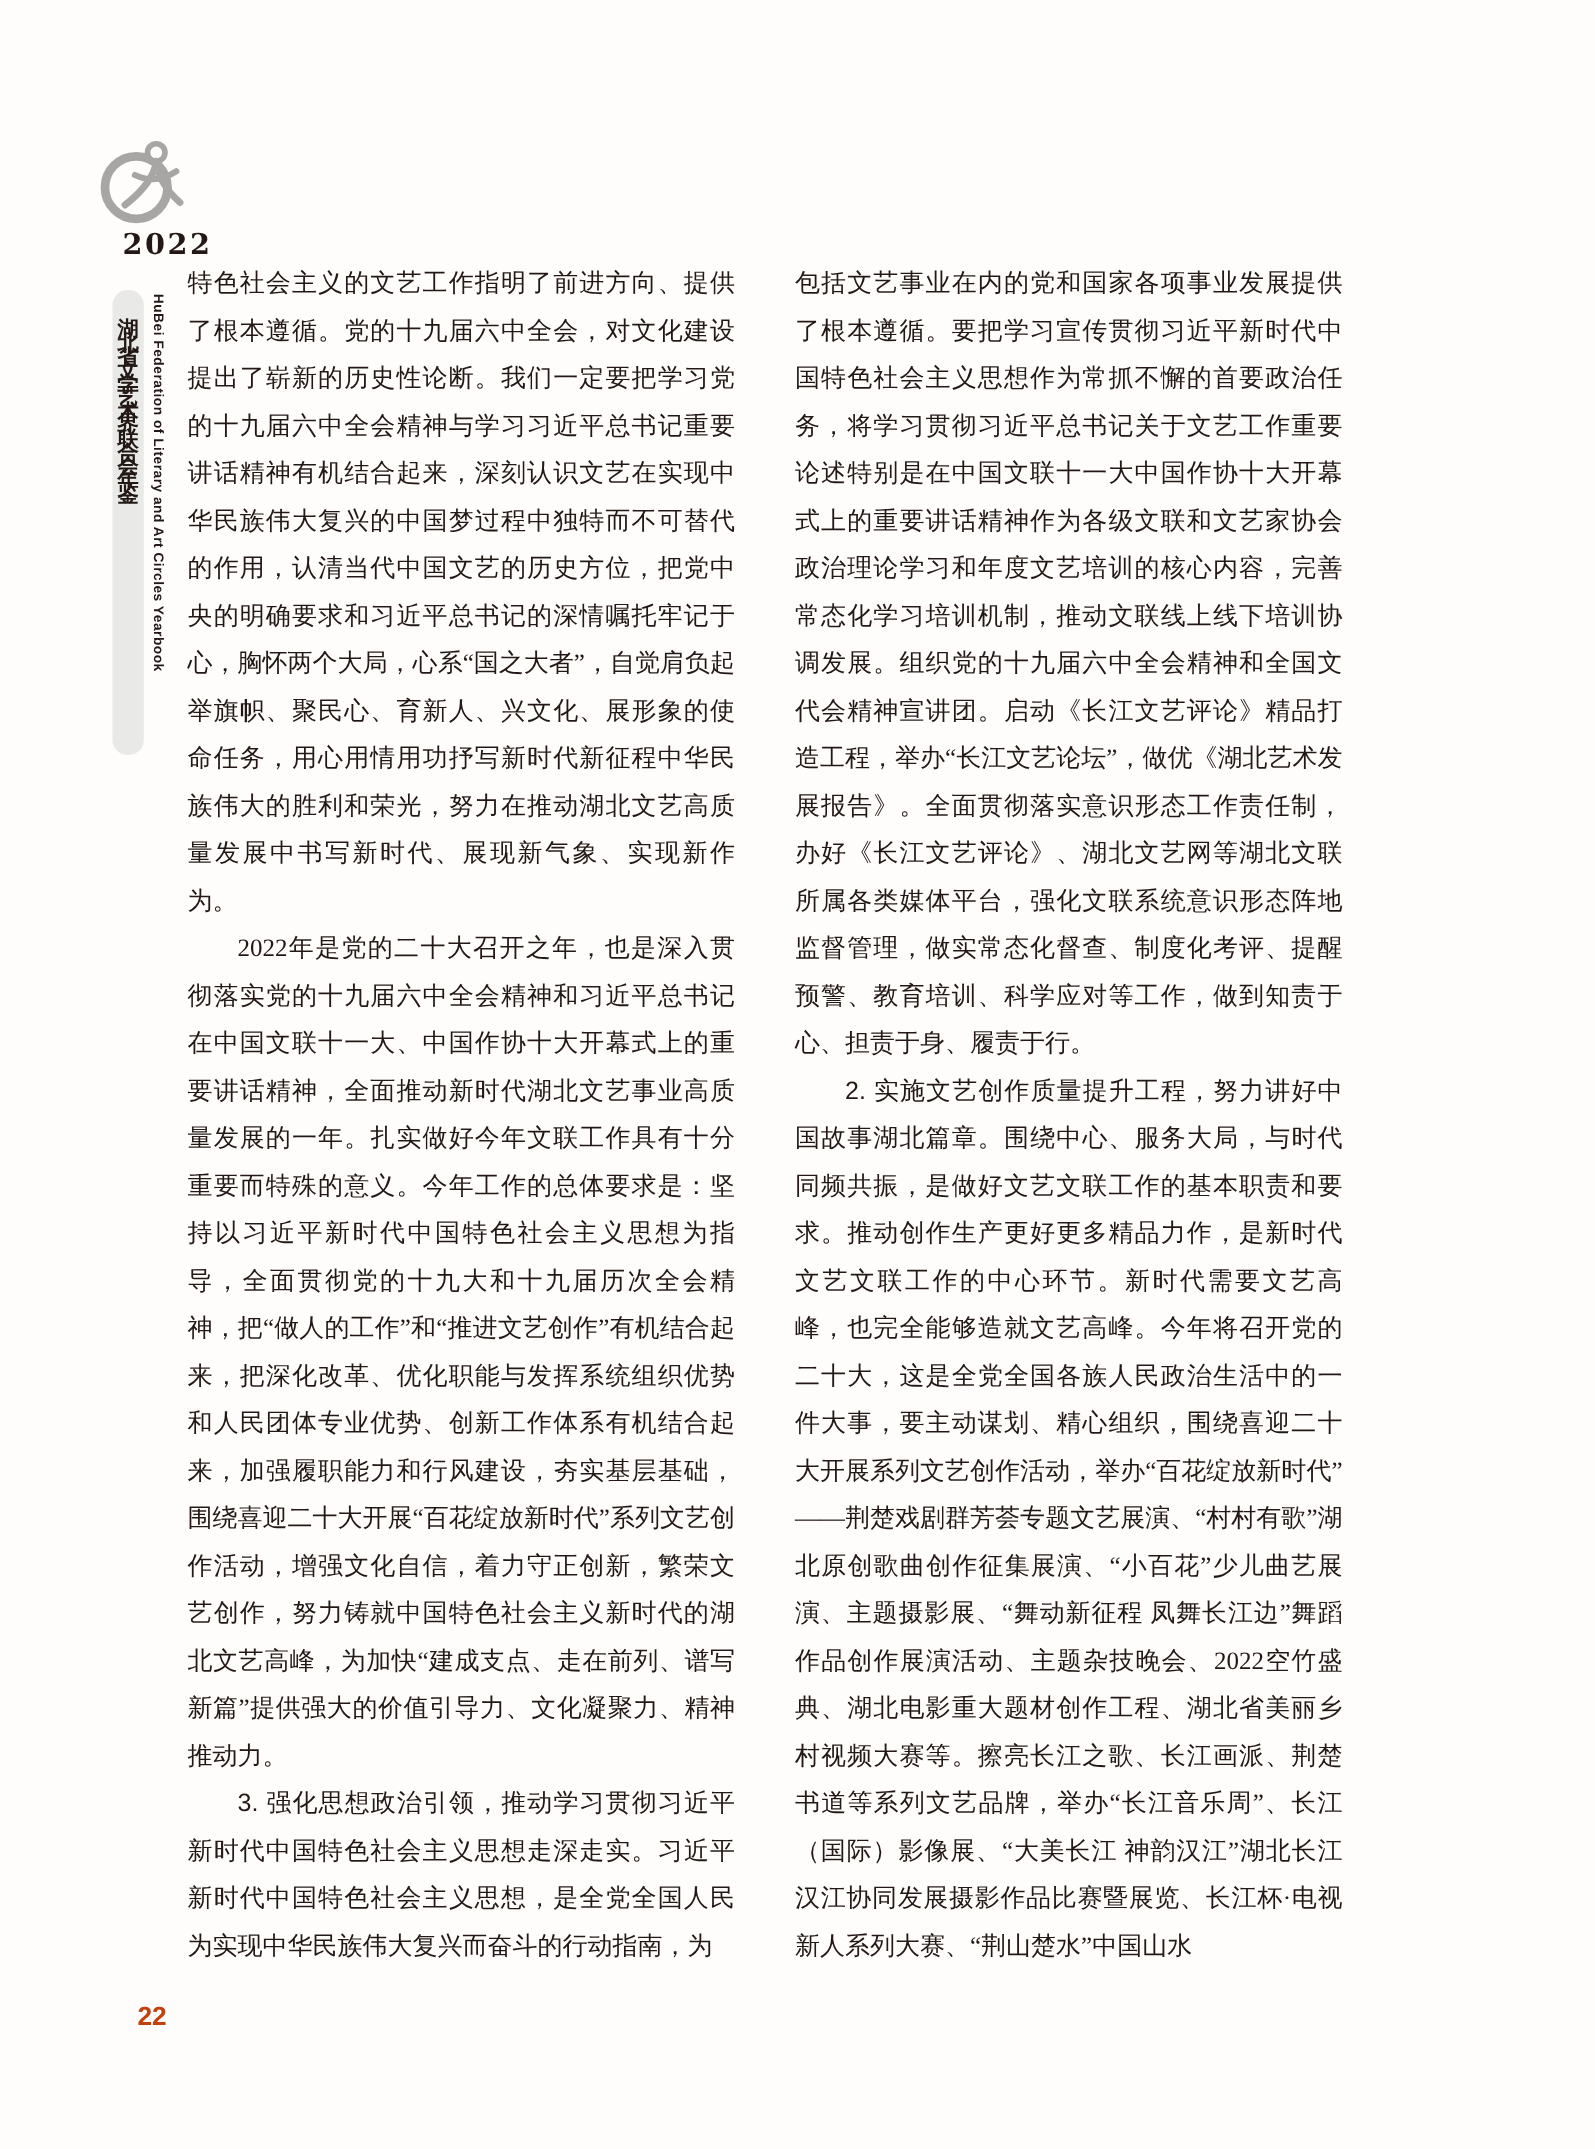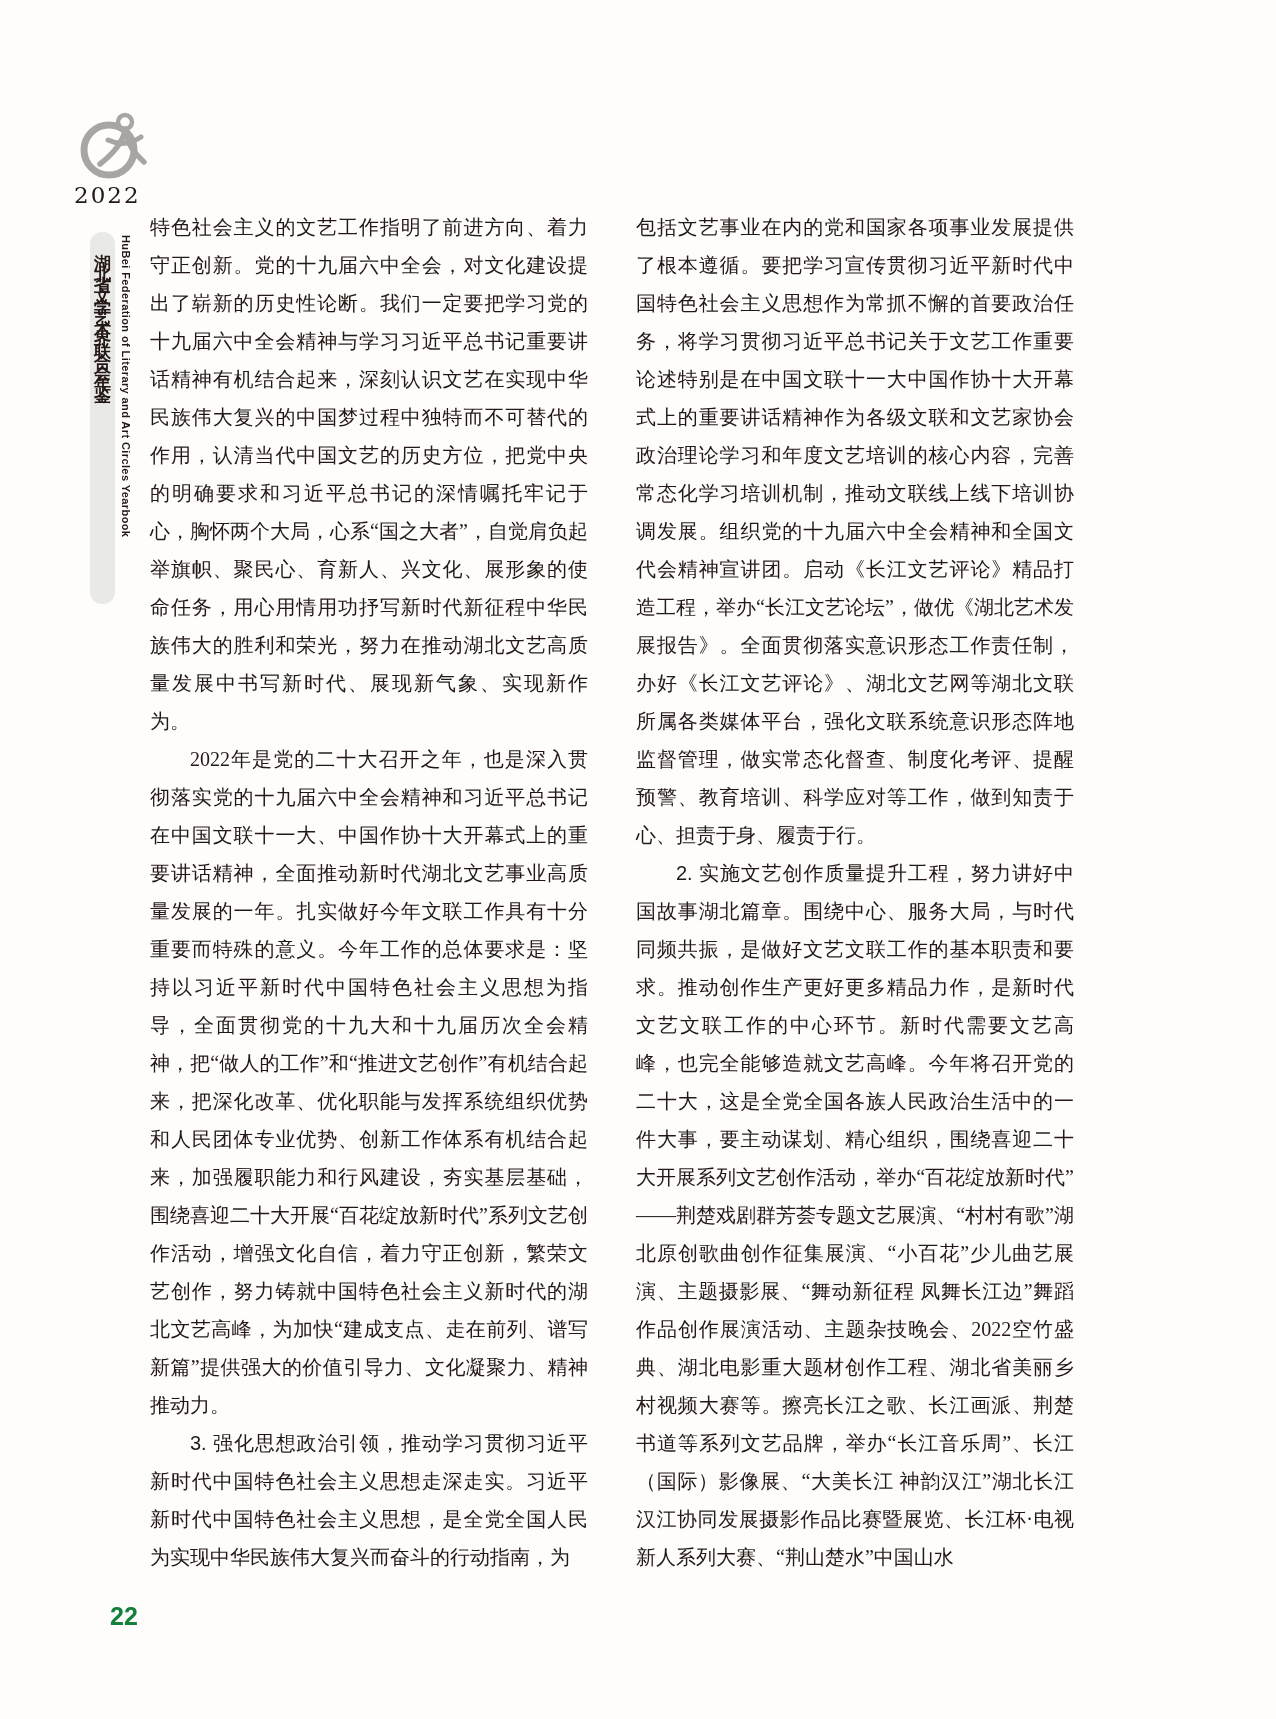--- a/index.html
+++ b/index.html
@@ -6,23 +6,23 @@
   .page{
     position:relative;
     width:1276px;height:1719px;
     background:#fefdfb;
     overflow:hidden;
     color:#231815;
   }
   
   .logo-wrap{position:absolute;left:80px;top:110px;width:68px;height:80px;}
   .year{
-    position:absolute;left:74px;top:182px;
+    position:absolute;left:98px;top:182px;
     font-family:"DejaVu Serif","Liberation Serif",serif;
-    font-weight:normal;font-size:23px;letter-spacing:2px;color:#231815;
+    font-weight:bold;font-size:23px;letter-spacing:2px;color:#231815;
   }
   
   .side-cn{
     position:absolute;left:90px;top:232px;
     width:25px;height:372px;
     background:#e9e9e8;border-radius:12px;
     writing-mode:vertical-rl;text-orientation:upright;
     font-family:"Liberation Sans",sans-serif;font-weight:bold;
     font-size:17px;letter-spacing:11px;color:#231815;
     display:flex;align-items:center;justify-content:flex-start;
@@ -47,21 +47,21 @@
   .para{margin:0;}
   .indent{text-indent:2em;}
   .seg-bold{
     font-family:"Liberation Sans","DejaVu Sans",sans-serif;
     font-weight:normal;
   }
   
   .page-number{
     position:absolute;left:110px;top:1602px;
     font-family:"Liberation Sans",sans-serif;font-weight:bold;
-    font-size:25px;color:#15803d;
+    font-size:21px;color:#c2410c;
   }
 </style>
 </head>
 <body>
 
 <div class="page">
 
   <div class="logo-wrap">
     <svg width="68" height="80" viewBox="0 0 68 80" xmlns="http://www.w3.org/2000/svg">
       <g fill="none" stroke="#a7a6a4" stroke-linecap="round">
@@ -72,21 +72,21 @@
         <path d="M28 30 Q45 38 61 27" stroke-width="5"></path>
       </g>
     </svg>
   </div>
   <div class="year">2022</div>
 
   <div class="side-cn">湖北省文学艺术界联合会年鉴</div>
   <div class="side-en">HuBei Federation of Literary and Art Circles Yearbook</div>
 
   <div class="col col-left">
-    <p class="para"><span>特色社会主义的文艺工作指明了前进方向、着力守正创新。党的十九届六中全会，对文化建设提出了崭新的历史性论断。我们一定要把学习党的十九届六中全会精神与学习习近平总书记重要讲话精神有机结合起来，深刻认识文艺在实现中华民族伟大复兴的中国梦过程中独特而不可替代的作用，认清当代中国文艺的历史方位，把党中央的明确要求和习近平总书记的深情嘱托牢记于心，胸怀两个大局，心系“国之大者”，自觉肩负起举旗帜、聚民心、育新人、兴文化、展形象的使命任务，用心用情用功抒写新时代新征程中华民族伟大的胜利和荣光，努力在推动湖北文艺高质量发展中书写新时代、展现新气象、实现新作为。</span></p>
+    <p class="para"><span>特色社会主义的文艺工作指明了前进方向、提供了根本遵循。党的十九届六中全会，对文化建设提出了崭新的历史性论断。我们一定要把学习党的十九届六中全会精神与学习习近平总书记重要讲话精神有机结合起来，深刻认识文艺在实现中华民族伟大复兴的中国梦过程中独特而不可替代的作用，认清当代中国文艺的历史方位，把党中央的明确要求和习近平总书记的深情嘱托牢记于心，胸怀两个大局，心系“国之大者”，自觉肩负起举旗帜、聚民心、育新人、兴文化、展形象的使命任务，用心用情用功抒写新时代新征程中华民族伟大的胜利和荣光，努力在推动湖北文艺高质量发展中书写新时代、展现新气象、实现新作为。</span></p>
     <p class="para indent"><span>2022年是党的二十大召开之年，也是深入贯彻落实党的十九届六中全会精神和习近平总书记在中国文联十一大、中国作协十大开幕式上的重要讲话精神，全面推动新时代湖北文艺事业高质量发展的一年。扎实做好今年文联工作具有十分重要而特殊的意义。今年工作的总体要求是：坚持以习近平新时代中国特色社会主义思想为指导，全面贯彻党的十九大和十九届历次全会精神，把“做人的工作”和“推进文艺创作”有机结合起来，把深化改革、优化职能与发挥系统组织优势和人民团体专业优势、创新工作体系有机结合起来，加强履职能力和行风建设，夯实基层基础，围绕喜迎二十大开展“百花绽放新时代”系列文艺创作活动，增强文化自信，着力守正创新，繁荣文艺创作，努力铸就中国特色社会主义新时代的湖北文艺高峰，为加快“建成支点、走在前列、谱写新篇”提供强大的价值引导力、文化凝聚力、精神推动力。</span></p>
     <p class="para indent"><span class="seg-bold">3. 强化思想政治引领，推动学习贯彻习近平新时代中国特色社会主义思想走深走实。</span><span>习近平新时代中国特色社会主义思想，是全党全国人民为实现中华民族伟大复兴而奋斗的行动指南，为</span></p>
   </div>
 
   <div class="col col-right">
     <p class="para"><span>包括文艺事业在内的党和国家各项事业发展提供了根本遵循。要把学习宣传贯彻习近平新时代中国特色社会主义思想作为常抓不懈的首要政治任务，将学习贯彻习近平总书记关于文艺工作重要论述特别是在中国文联十一大中国作协十大开幕式上的重要讲话精神作为各级文联和文艺家协会政治理论学习和年度文艺培训的核心内容，完善常态化学习培训机制，推动文联线上线下培训协调发展。组织党的十九届六中全会精神和全国文代会精神宣讲团。启动《长江文艺评论》精品打造工程，举办“长江文艺论坛”，做优《湖北艺术发展报告》。全面贯彻落实意识形态工作责任制，办好《长江文艺评论》、湖北文艺网等湖北文联所属各类媒体平台，强化文联系统意识形态阵地监督管理，做实常态化督查、制度化考评、提醒预警、教育培训、科学应对等工作，做到知责于心、担责于身、履责于行。</span></p>
     <p class="para indent"><span class="seg-bold">2. 实施文艺创作质量提升工程，努力讲好中国故事湖北篇章。</span><span>围绕中心、服务大局，与时代同频共振，是做好文艺文联工作的基本职责和要求。推动创作生产更好更多精品力作，是新时代文艺文联工作的中心环节。新时代需要文艺高峰，也完全能够造就文艺高峰。今年将召开党的二十大，这是全党全国各族人民政治生活中的一件大事，要主动谋划、精心组织，围绕喜迎二十大开展系列文艺创作活动，举办“百花绽放新时代”——荆楚戏剧群芳荟专题文艺展演、“村村有歌”湖北原创歌曲创作征集展演、“小百花”少儿曲艺展演、主题摄影展、“舞动新征程 凤舞长江边”舞蹈作品创作展演活动、主题杂技晚会、2022空竹盛典、湖北电影重大题材创作工程、湖北省美丽乡村视频大赛等。擦亮长江之歌、长江画派、荆楚书道等系列文艺品牌，举办“长江音乐周”、长江（国际）影像展、“大美长江 神韵汉江”湖北长江汉江协同发展摄影作品比赛暨展览、长江杯·电视新人系列大赛、“荆山楚水”中国山水</span></p>
   </div>
 
   <div class="page-number">22</div>

